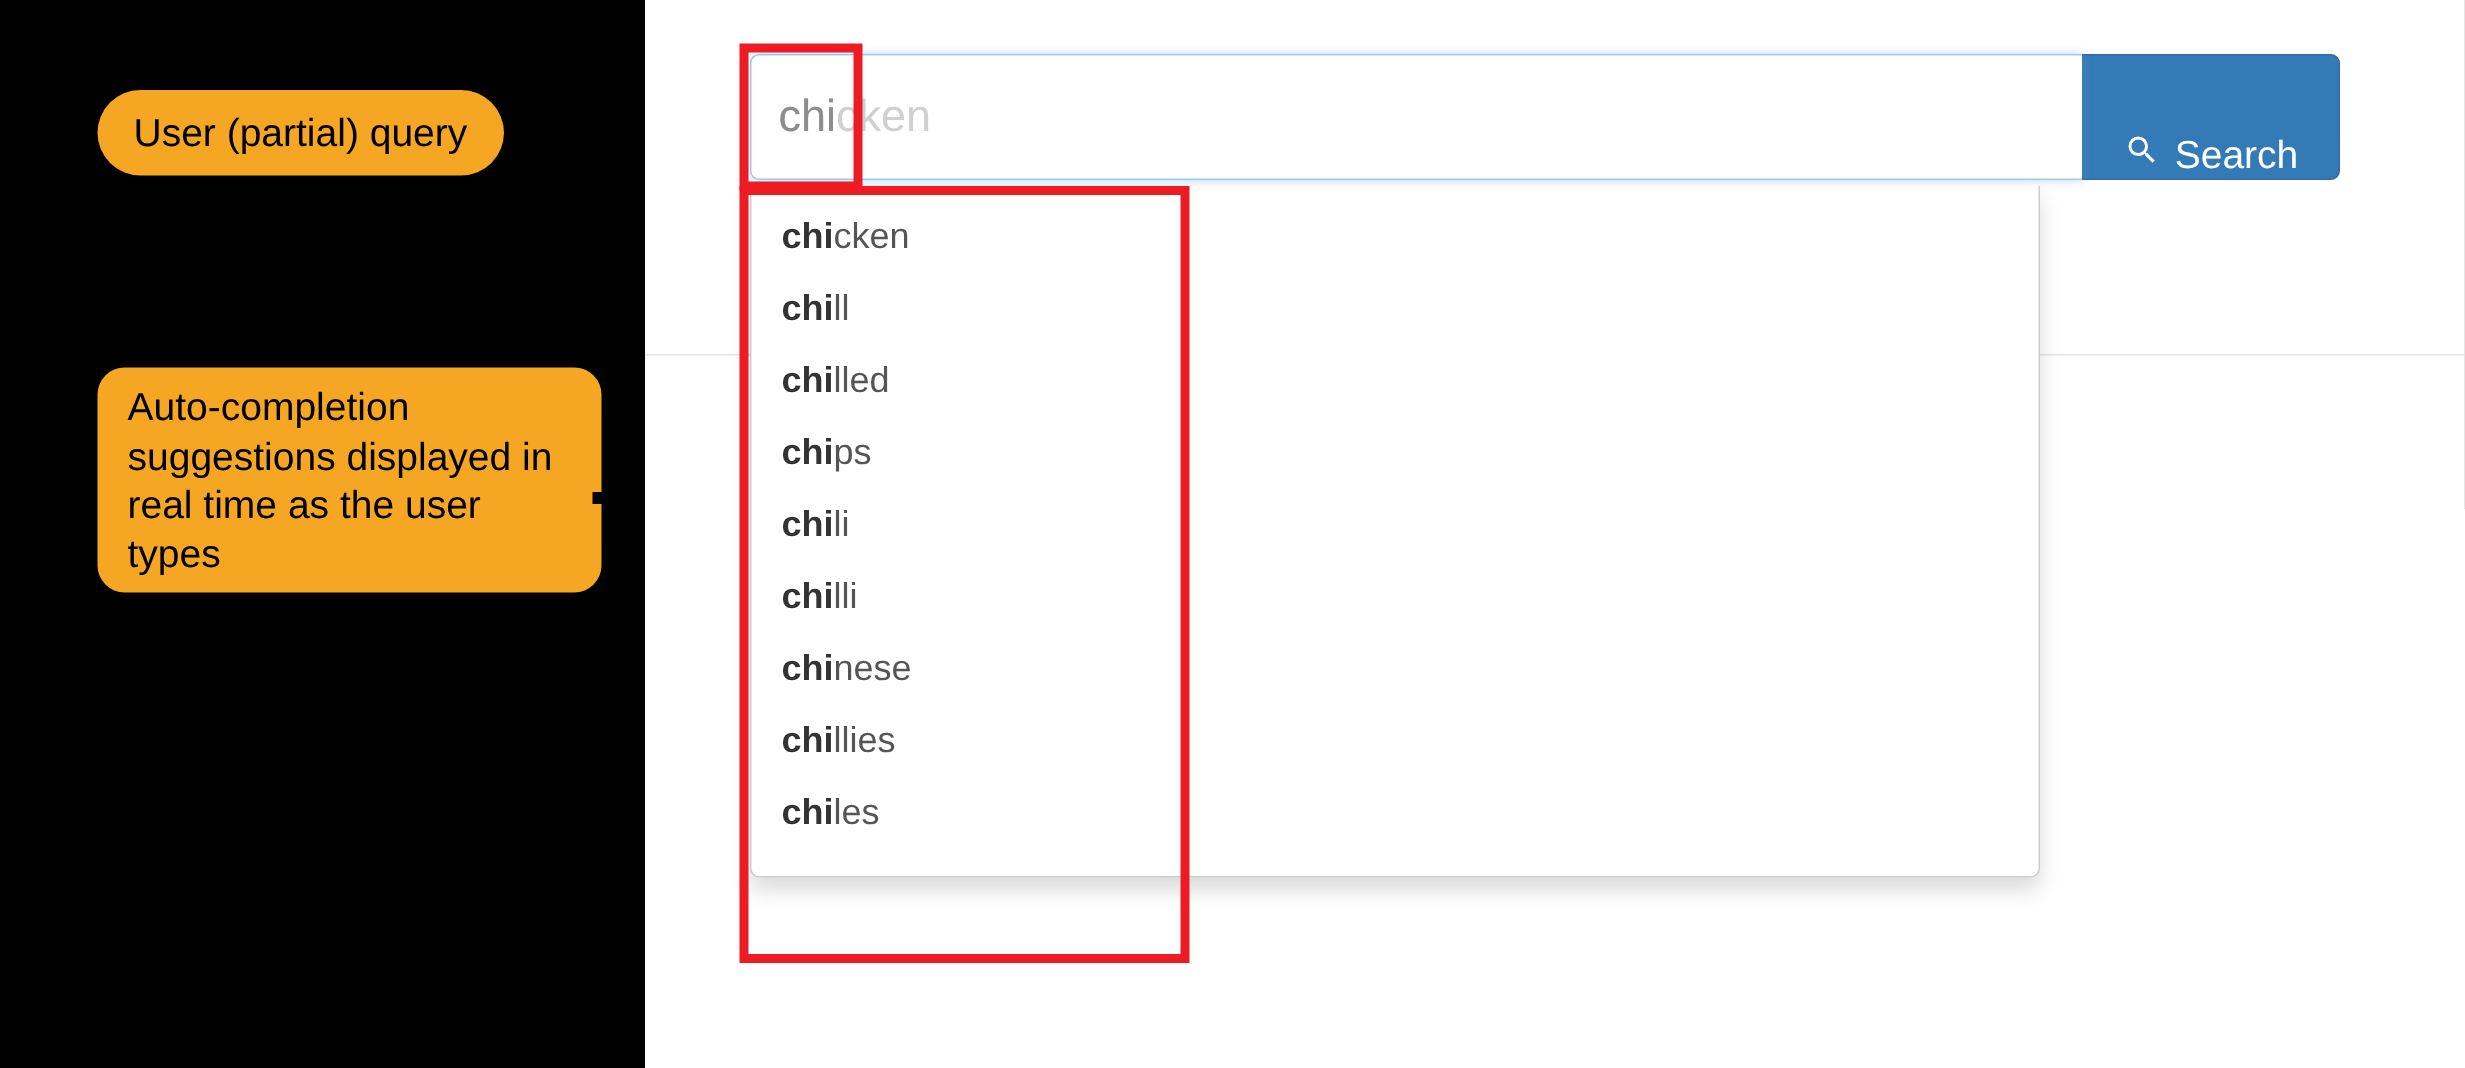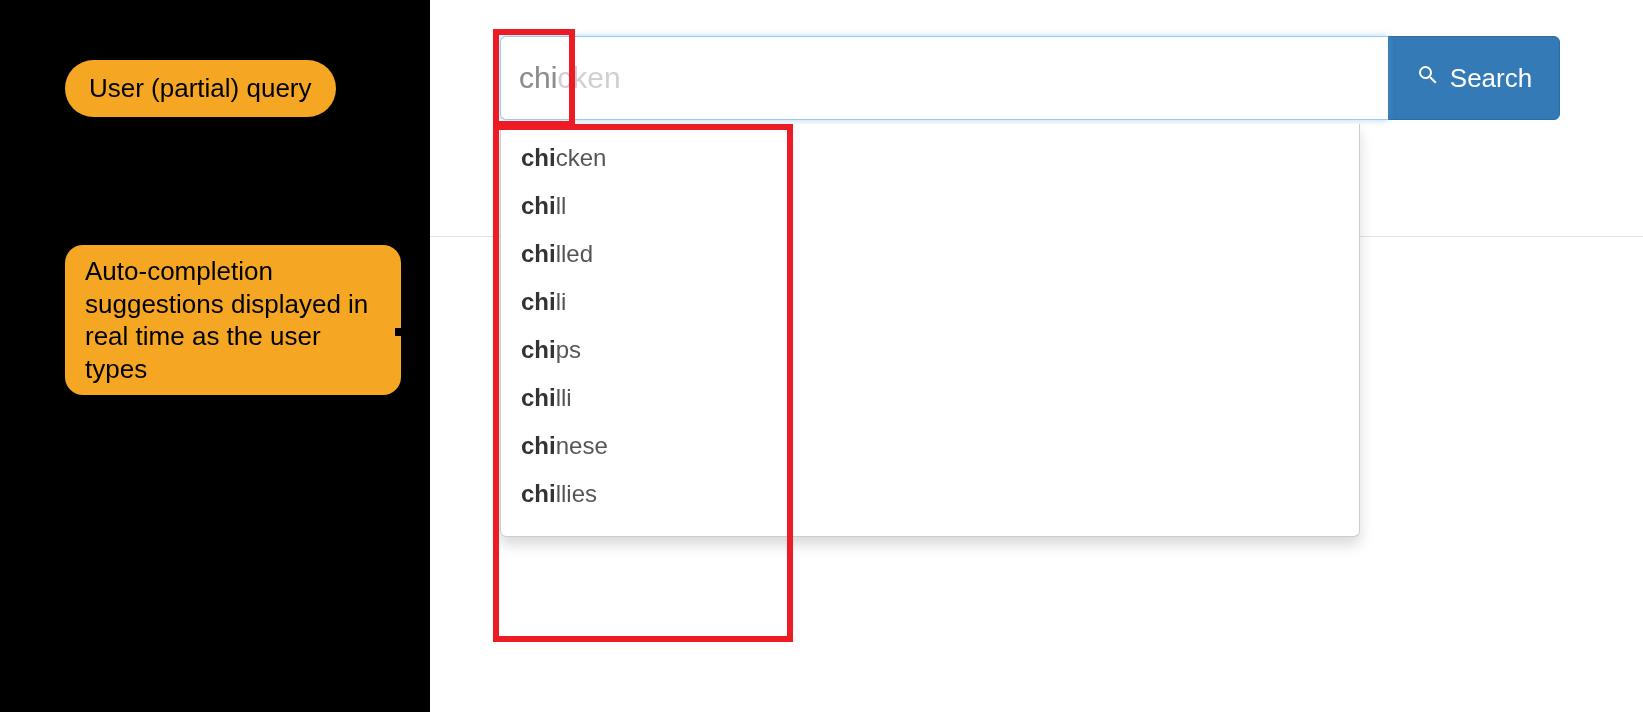--- a/index.html
+++ b/index.html
@@ -104,21 +104,21 @@
 
   .search-button {
     flex: 0 0 auto;
     width: 172px; height: 84px;
     background: #337ab7;
     color: #fff;
     border: 1px solid #2e6da4;
     border-radius: 0 6px 6px 0;
     font-size: 26px;
     display: flex;
-    align-items: center;
+    align-items: flex-end;
     justify-content: center;
     gap: 10px;
     cursor: pointer;
   }
   .search-button svg { width: 24px; height: 24px; fill: #fff; }
 
   
   .dropdown {
     position: absolute;
     left: 70px; top: 124px;
@@ -192,24 +192,25 @@
             </svg>
         </span>
         <span>Search</span>
       </button>
     </div>
 
     <div class="dropdown" id="dropdown">
         <div class="suggestion"><span class="match">chi</span><span>cken</span></div>
         <div class="suggestion"><span class="match">chi</span><span>ll</span></div>
         <div class="suggestion"><span class="match">chi</span><span>lled</span></div>
+        <div class="suggestion"><span class="match">chi</span><span>ps</span></div>
         <div class="suggestion"><span class="match">chi</span><span>li</span></div>
-        <div class="suggestion"><span class="match">chi</span><span>ps</span></div>
         <div class="suggestion"><span class="match">chi</span><span>lli</span></div>
         <div class="suggestion"><span class="match">chi</span><span>nese</span></div>
         <div class="suggestion"><span class="match">chi</span><span>llies</span></div>
+        <div class="suggestion"><span class="match">chi</span><span>les</span></div>
       </div>
 
     <div class="hilite hilite-input"></div>
     <div class="hilite hilite-list"></div>
   </div>
 
 </div>
 
 </body></html>

